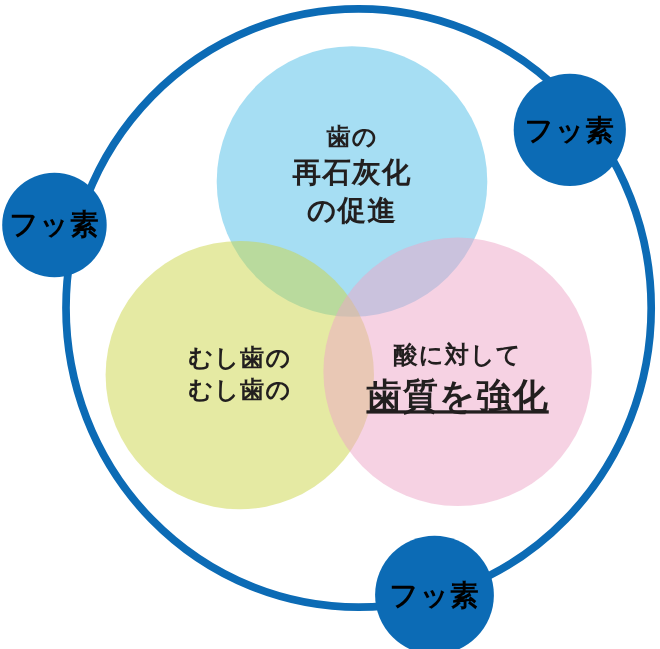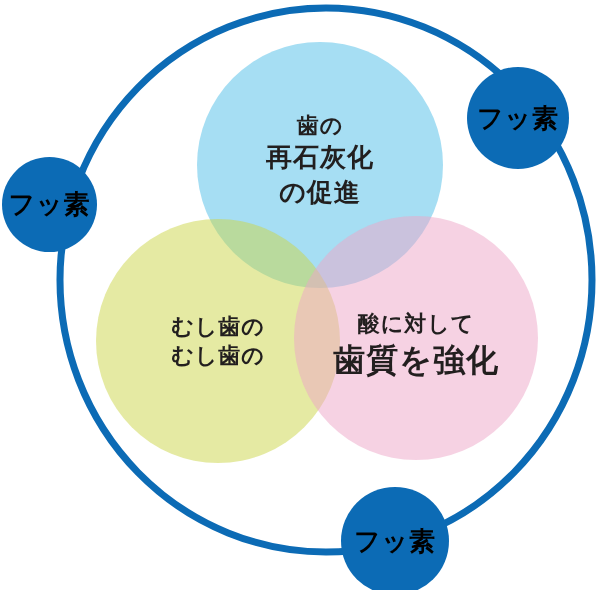--- a/index.html
+++ b/index.html
@@ -16,21 +16,21 @@
   .c-yellow{left:96px;top:219px;width:244px;height:244px;background:rgba(203,213,71,0.5);}
   .c-pink  {left:294px;top:216px;width:244px;height:244px;background:rgba(237,165,199,0.5);}
   .txt{
     display:flex;flex-direction:column;align-items:center;
     color:#221f1f;font-weight:bold;
   }
   .c-blue .txt{padding-bottom:10px;}
   .c-pink .txt{padding-top:14px;}
   .t-small{font-size:22px;line-height:1.34;letter-spacing:1px;}
   .t-big{font-size:26px;line-height:1.32;letter-spacing:1px;}
-  .c-pink .t-big{font-size:32px;}
+  .c-pink .t-big{font-size:32px;text-decoration:underline;}
   .badge{
     position:absolute;border-radius:50%;background:#0c6bb5;
     display:flex;align-items:center;justify-content:center;
     color:#000000;font-weight:bold;font-size:26px;letter-spacing:1px;
   }
   .badge-left    {left:2px;  top:157px;width:95px; height:95px;}
   .badge-topright{left:467px;top:67px; width:102px;height:102px;}
   .badge-bottom  {left:341px;top:487px;width:108px;height:108px;}
 </style>
 </head>

